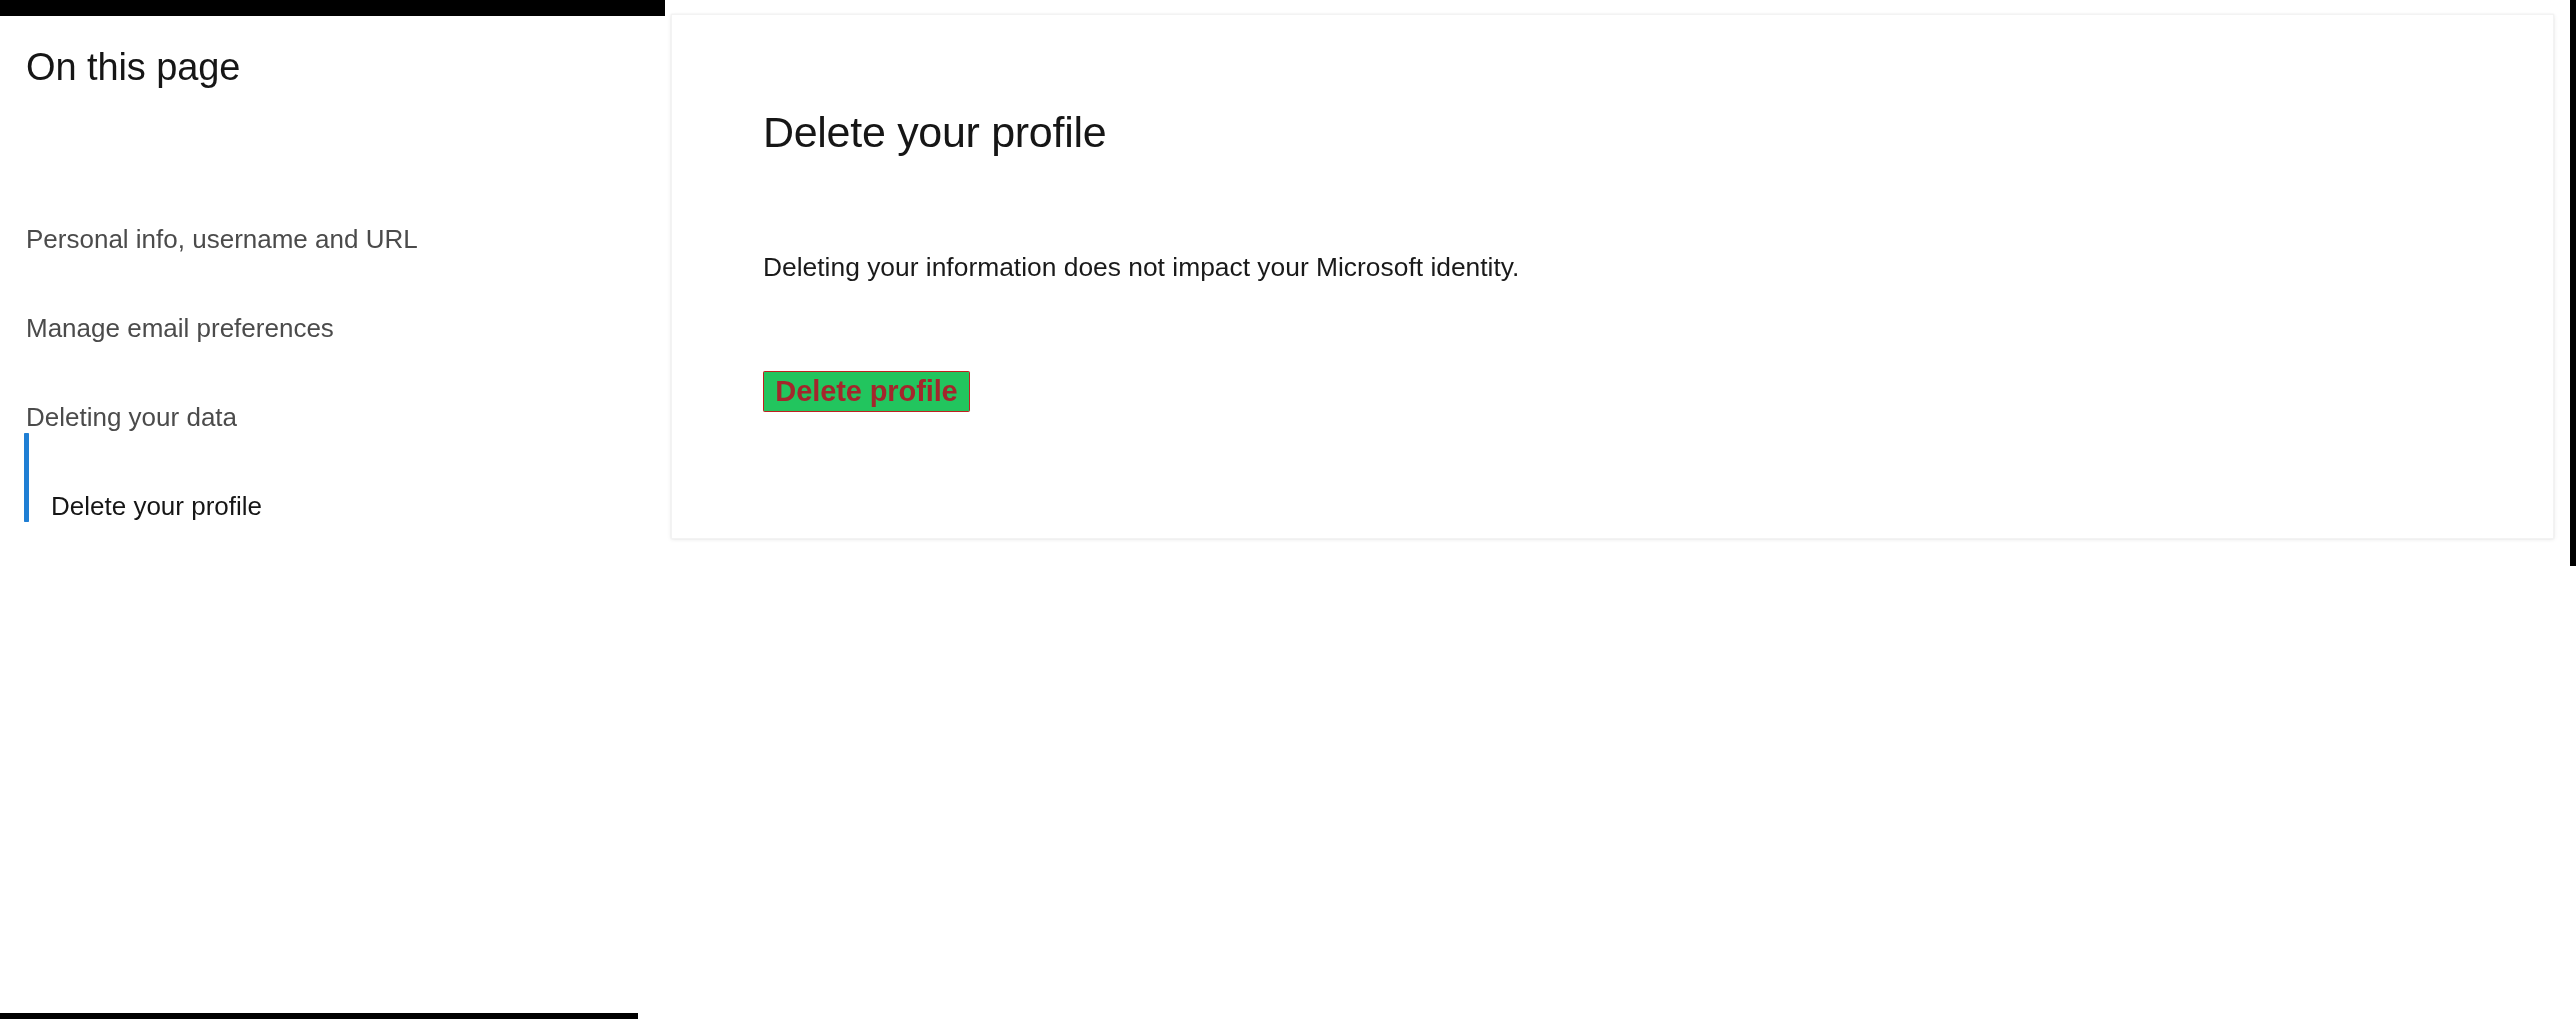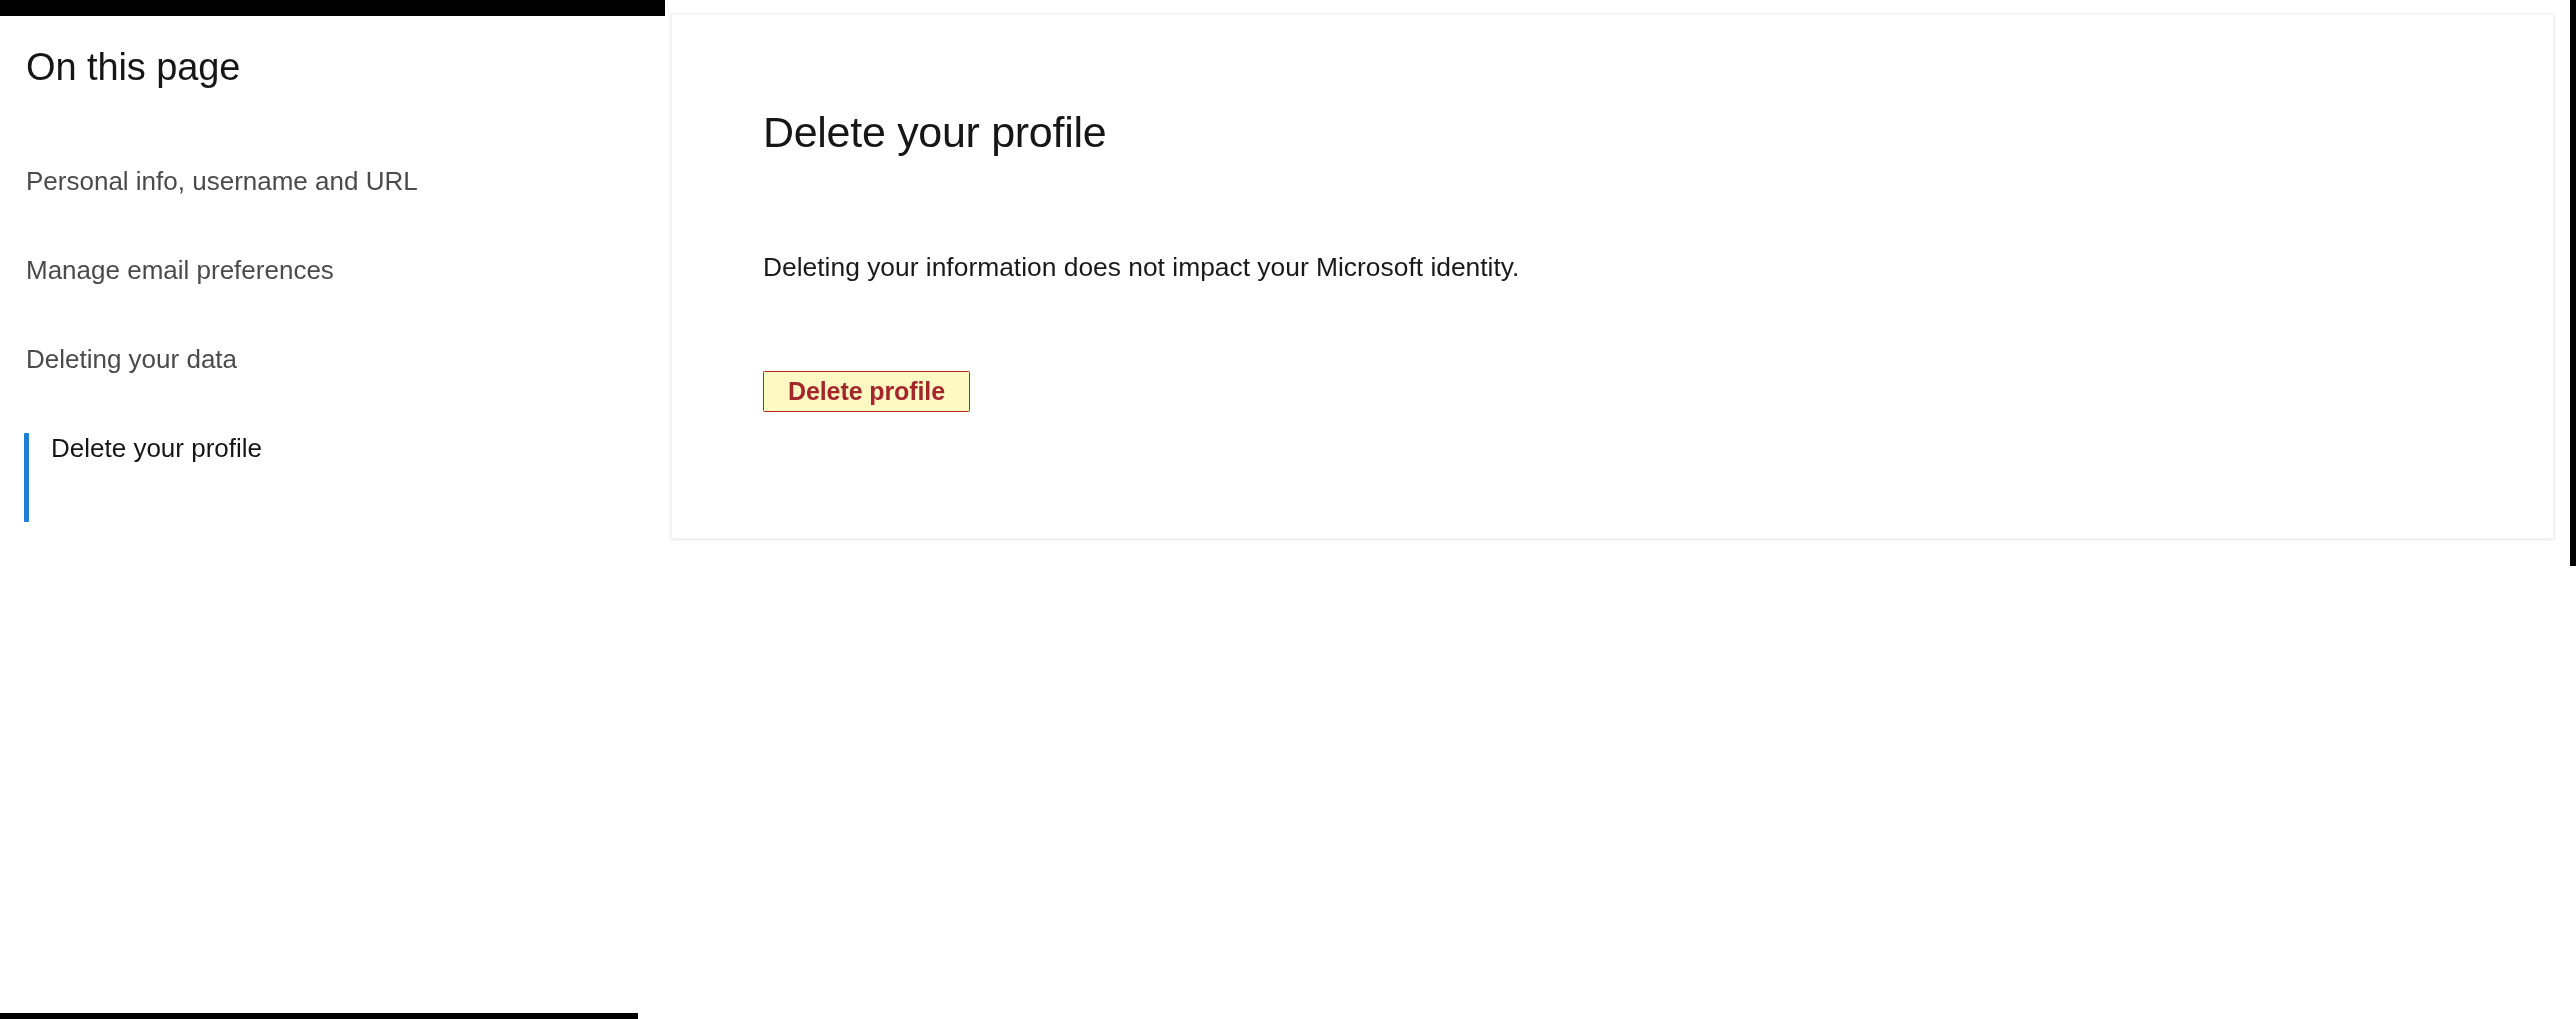--- a/index.html
+++ b/index.html
@@ -69,21 +69,21 @@
     top: 150px;
     width: 665px;
     margin: 0;
     padding: 0;
     list-style: none;
   }
   .toc-item {
     position: relative;
     height: 89px;
     display: flex;
-    align-items: flex-start;
+    align-items: flex-end;
     box-sizing: border-box;
     padding-left: 26px;
   }
   .toc-item-label {
     font-size: 26px;
     font-weight: 400;
     line-height: 1.2;
     color: #4b4b4b;
     white-space: nowrap;
     cursor: pointer;
@@ -138,26 +138,26 @@
     line-height: 1.4;
     color: #1a1a1a;
     white-space: nowrap;
   }
   .delete-button {
     position: absolute;
     left: 91px;
     top: 356px;
     width: 207px;
     height: 41px;
-    background: #fef9c3;
+    background: #22c55e;
     border: 1.4px solid #c0201f;
     border-radius: 1.4px;
     color: #a4262c;
     font-family: "Liberation Sans", sans-serif;
-    font-size: 25px;
+    font-size: 29px;
     font-weight: 600;
     line-height: 1;
     letter-spacing: -0.1px;
     cursor: pointer;
     display: flex;
     align-items: center;
     justify-content: center;
     padding: 0;
     box-sizing: border-box;
   }

